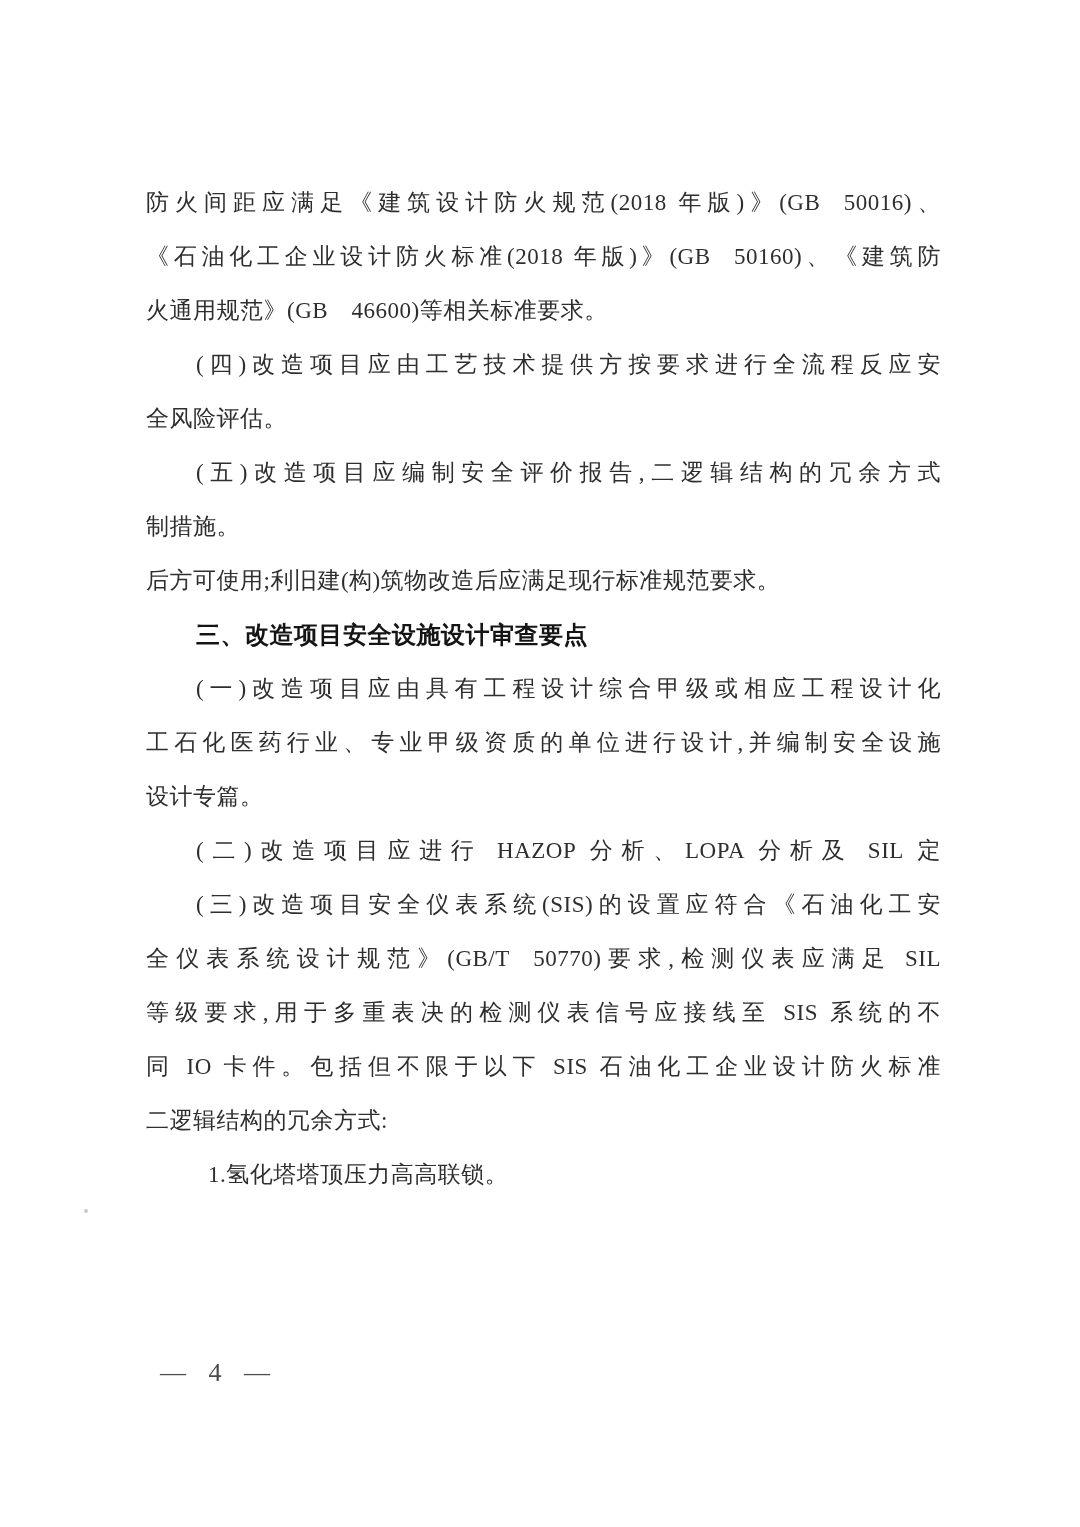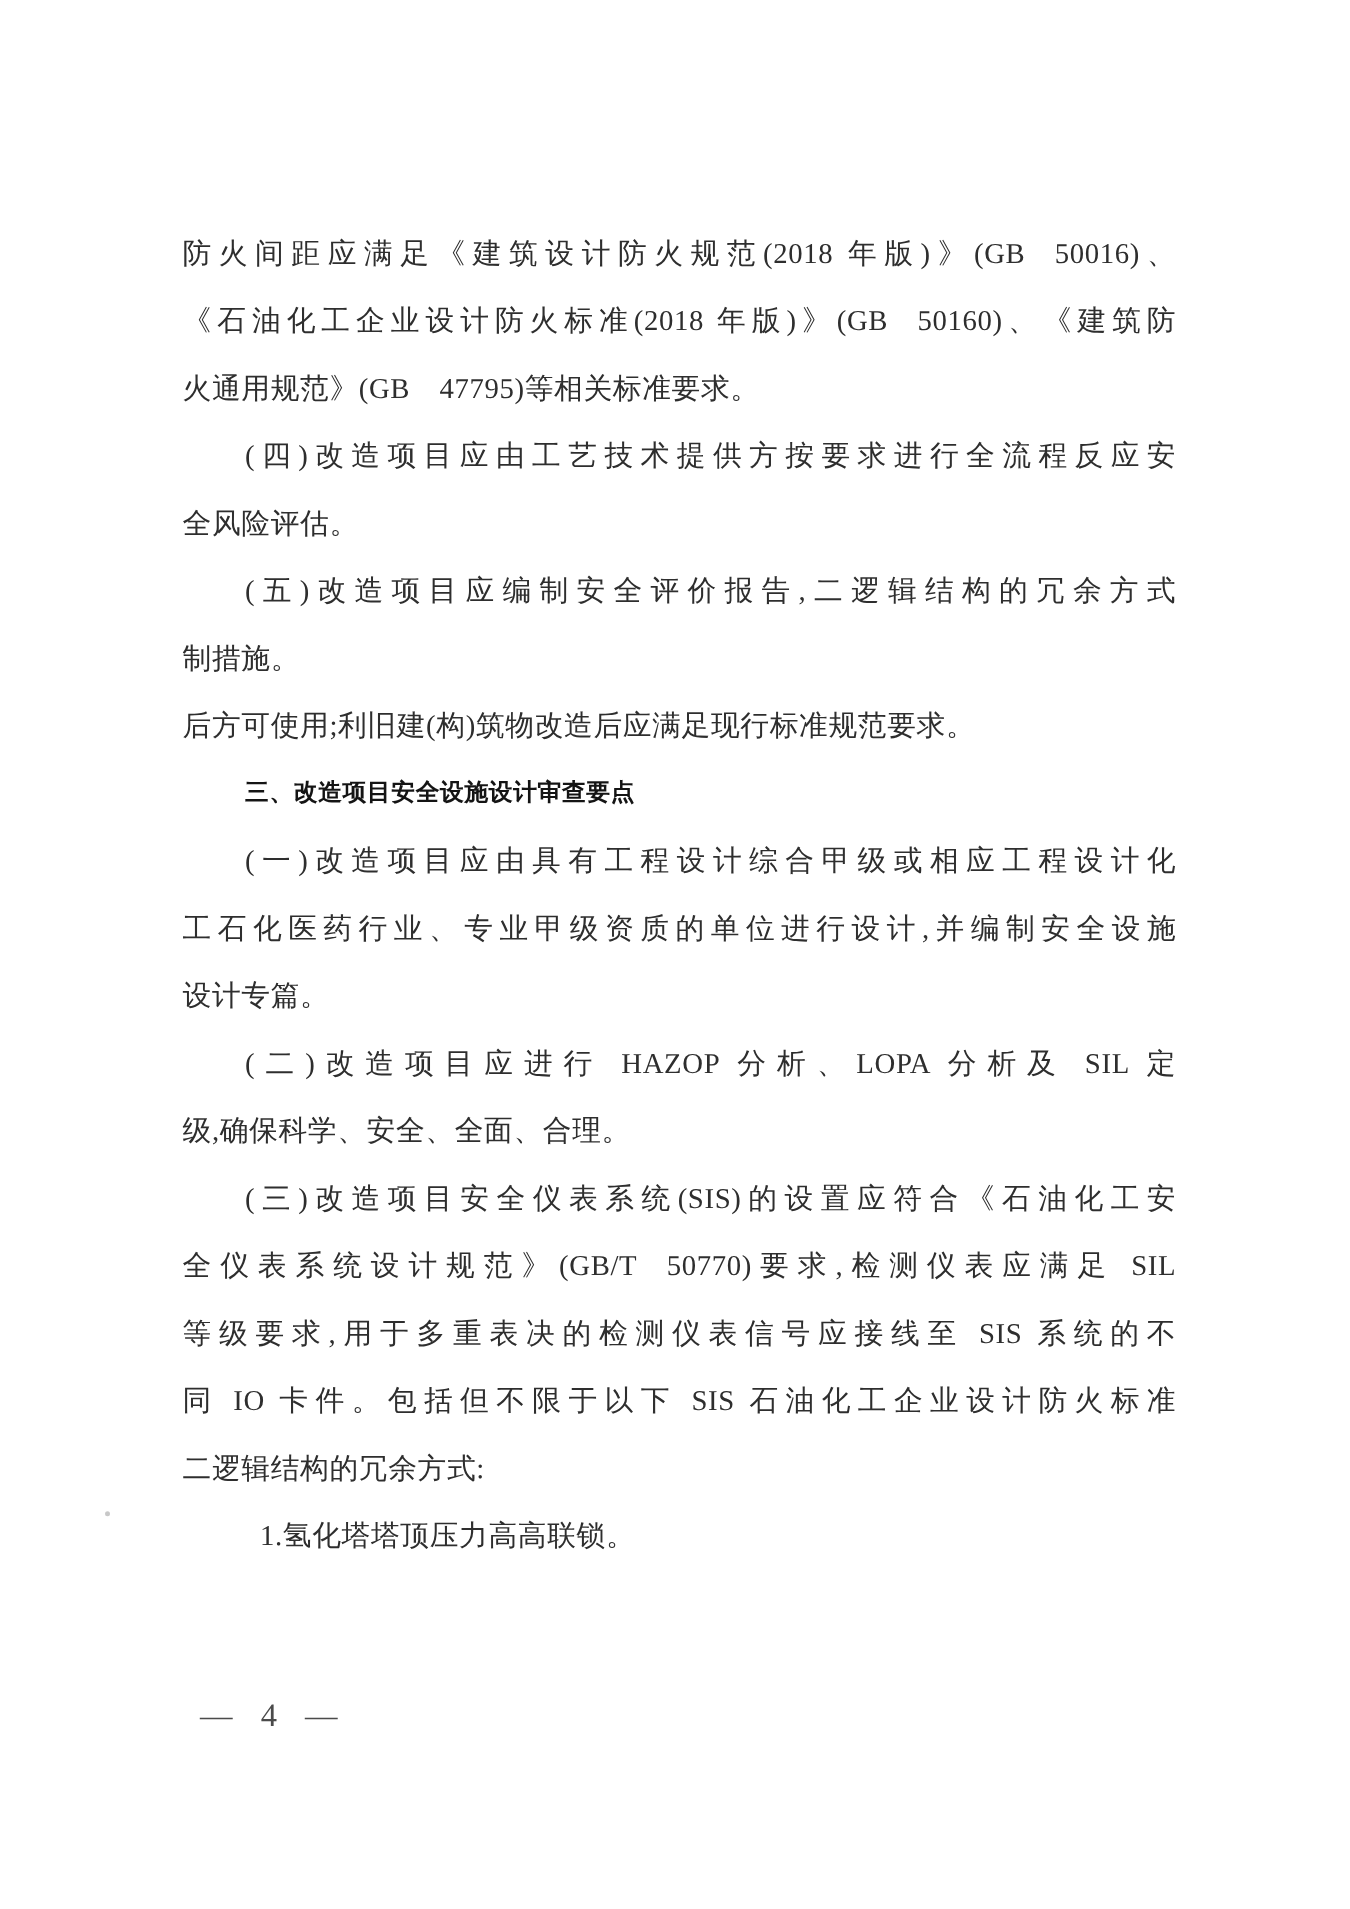--- a/index.html
+++ b/index.html
@@ -46,21 +46,21 @@
   }
   
   .item {
     text-indent: 62px;
   }
   .heading {
     font-family: "Liberation Sans", "DejaVu Sans", sans-serif;
     font-weight: bold;
     color: #141414;
     text-indent: 50px;
-    font-size: 19px;
+    font-size: 24px;
   }
   .footer {
     position: absolute;
     left: 160px;
     top: 1358px;
     font-size: 26px;
     line-height: 30px;
     color: #4b4b4b;
     word-spacing: 14px;
     letter-spacing: 1px;
@@ -77,32 +77,31 @@
   }
 </style>
 </head>
 <body>
 
 <div class="page">
 
   <div class="doc">
     <div class="ln j">防火间距应满足《建筑设计防火规范(2018 年版)》(GB 50016)、</div>
     <div class="ln j">《石油化工企业设计防火标准(2018 年版)》(GB 50160)、《建筑防</div>
-    <div class="ln">火通用规范》(GB 47795)等相关标准要求。</div>
+    <div class="ln">火通用规范》(GB 46600)等相关标准要求。</div>
     <div class="ln j ind">(四)改造项目应由工艺技术提供方按要求进行全流程反应安</div>
     <div class="ln">全风险评估。</div>
     <div class="ln j ind">(五)改造项目应编制安全评价报告,二逻辑结构的冗余方式</div>
     <div class="ln">制措施。</div>
     <div class="ln">后方可使用;利旧建(构)筑物改造后应满足现行标准规范要求。</div>
     <div class="ln heading">三、改造项目安全设施设计审查要点</div>
     <div class="ln j ind">(一)改造项目应由具有工程设计综合甲级或相应工程设计化</div>
     <div class="ln j">工石化医药行业、专业甲级资质的单位进行设计,并编制安全设施</div>
     <div class="ln">设计专篇。</div>
     <div class="ln j ind">(二)改造项目应进行 HAZOP 分析、LOPA 分析及 SIL 定</div>
-    <div class="ln">级,确保科学、安全、全面、合理。</div>
     <div class="ln j ind">(三)改造项目安全仪表系统(SIS)的设置应符合《石油化工安</div>
     <div class="ln j">全仪表系统设计规范》(GB/T 50770)要求,检测仪表应满足 SIL</div>
     <div class="ln j">等级要求,用于多重表决的检测仪表信号应接线至 SIS 系统的不</div>
     <div class="ln j">同 IO 卡件。包括但不限于以下 SIS 石油化工企业设计防火标准</div>
     <div class="ln">二逻辑结构的冗余方式:</div>
     <div class="ln item">1.氢化塔塔顶压力高高联锁。</div>
   </div>
 
   <div class="speck"></div>
 

